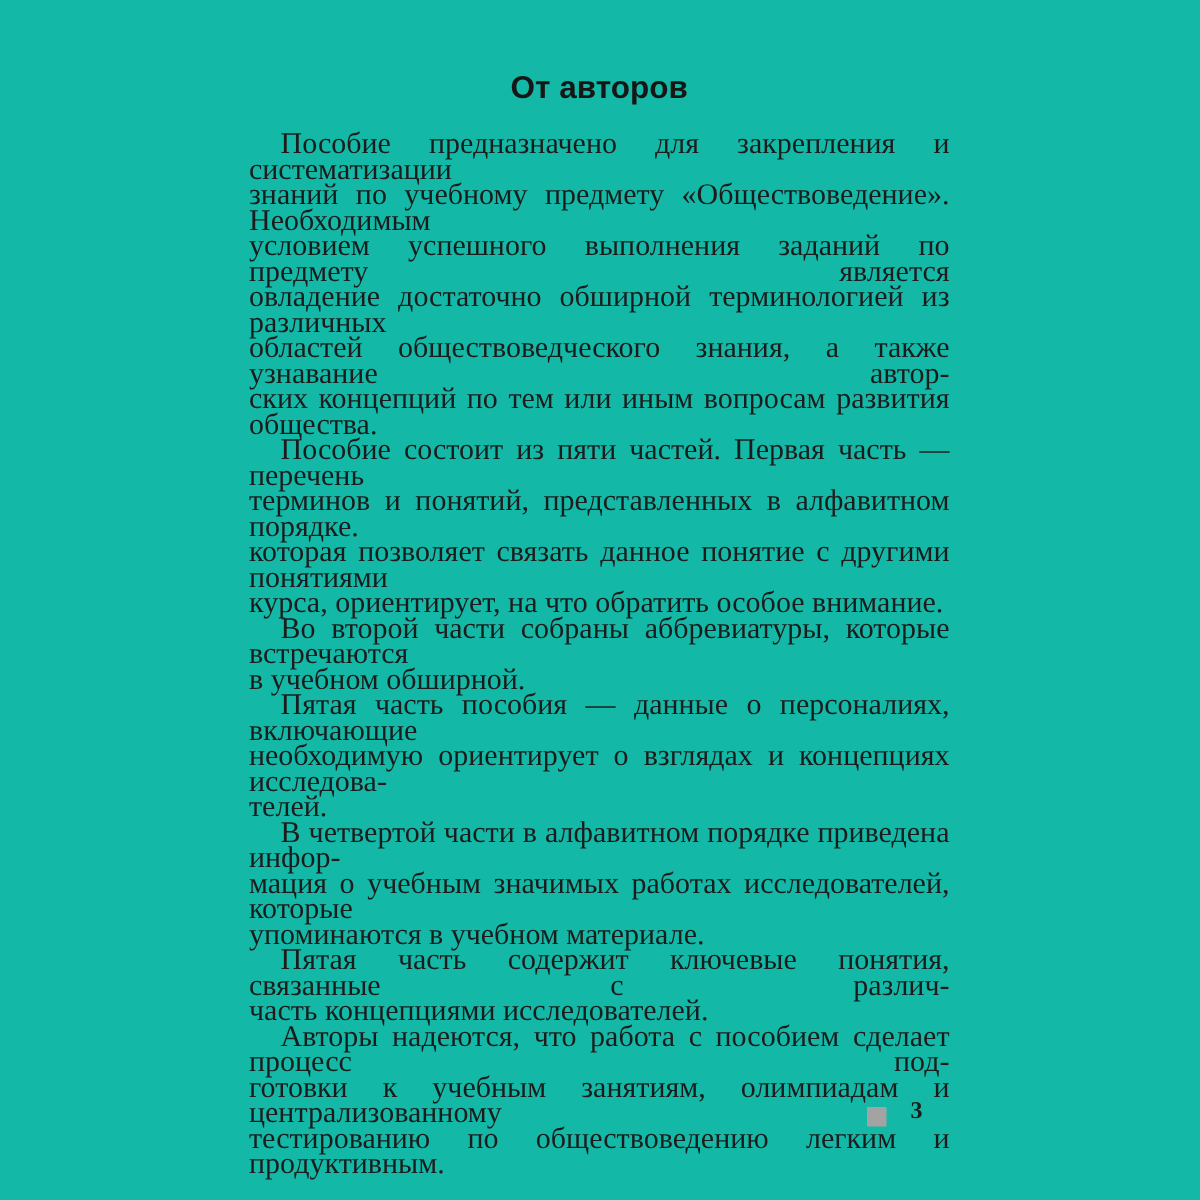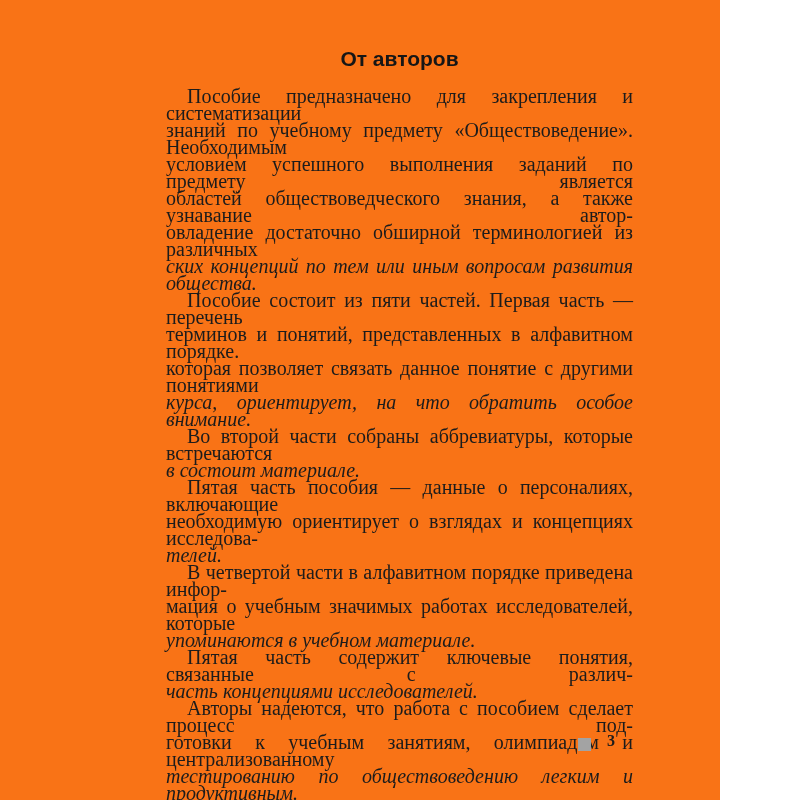--- a/index.html
+++ b/index.html
@@ -2,23 +2,23 @@
 <html><head>
 <meta charset="utf-8">
 <style>
   html, body {
     margin: 0;
     padding: 0;
     background: #ffffff;
   }
   .page {
     position: relative;
-    width: 720px;
+    width: 800px;
     height: 800px;
-    background: #f97316;
+    background: #14b8a6;
     overflow: hidden;
     font-family: "Liberation Serif", serif;
     color: #1c1c1c;
   }
   .text-block {
     position: absolute;
     left: 166px;
     top: 47px;
     width: 467px;
   }
@@ -35,21 +35,20 @@
     font-size: 20px;
     line-height: 17px;
   }
   .line {
     text-align: justify;
     text-align-last: justify;
     white-space: normal;
   }
   .line.last {
     text-align-last: left;
-    font-style: italic;
   }
   .line.indent {
     text-indent: 21px;
   }
   .footer-square {
     position: absolute;
     left: 578px;
     top: 738px;
     width: 13px;
     height: 13px;
@@ -73,31 +72,31 @@
 <div class="page">
 
   <div class="text-block">
     <h1 class="title">От авторов</h1>
 
     <div class="body-text">
 
       <div class="line indent">Пособие предназначено для закрепления и систематизации</div>
       <div class="line">знаний по учебному предмету «Обществоведение». Необходимым</div>
       <div class="line">условием успешного выполнения заданий по предмету является</div>
+      <div class="line">овладение достаточно обширной терминологией из различных</div>
       <div class="line">областей обществоведческого знания, а также узнавание автор-</div>
-      <div class="line">овладение достаточно обширной терминологией из различных</div>
       <div class="line last">ских концепций по тем или иным вопросам развития общества.</div>
 
       <div class="line indent">Пособие состоит из пяти частей. Первая часть — перечень</div>
       <div class="line">терминов и понятий, представленных в алфавитном порядке.</div>
       <div class="line">которая позволяет связать данное понятие с другими понятиями</div>
       <div class="line last">курса, ориентирует, на что обратить особое внимание.</div>
 
       <div class="line indent">Во второй части собраны аббревиатуры, которые встречаются</div>
-      <div class="line last">в состоит материале.</div>
+      <div class="line last">в учебном обширной.</div>
 
       <div class="line indent">Пятая часть пособия — данные о персоналиях, включающие</div>
       <div class="line">необходимую ориентирует о взглядах и концепциях исследова-</div>
       <div class="line last">телей.</div>
 
       <div class="line indent">В четвертой части в алфавитном порядке приведена инфор-</div>
       <div class="line">мация о учебным значимых работах исследователей, которые</div>
       <div class="line last">упоминаются в учебном материале.</div>
 
       <div class="line indent">Пятая часть содержит ключевые понятия, связанные с различ-</div>

